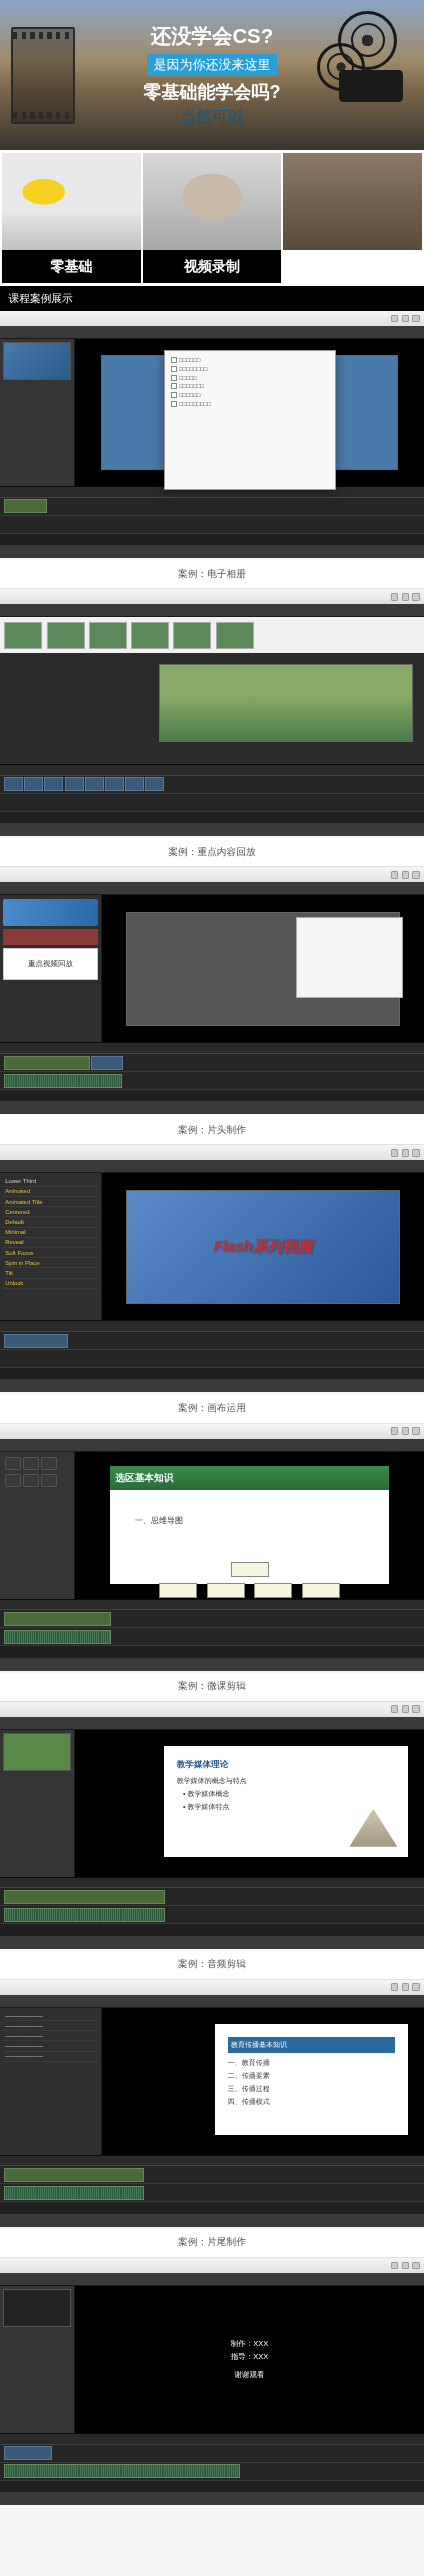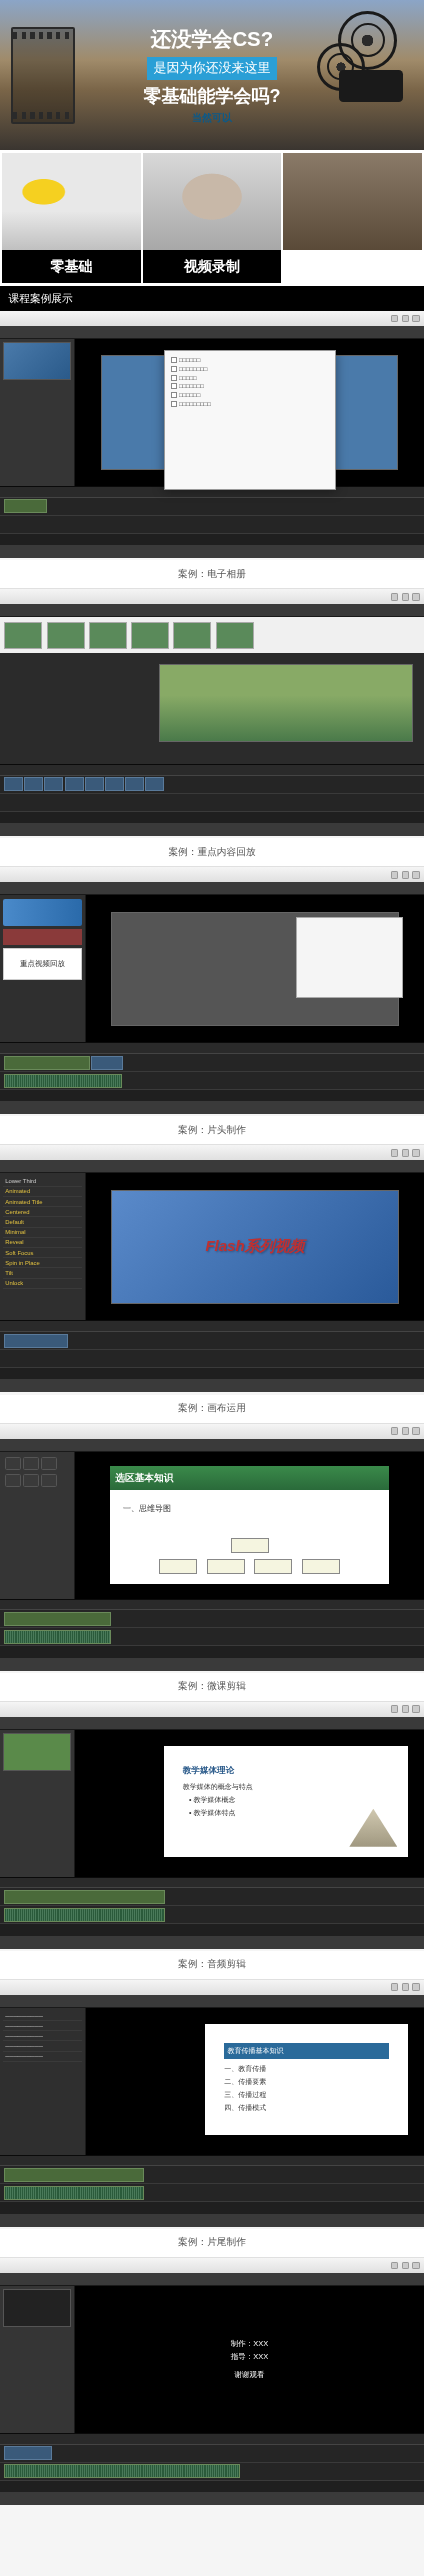--- a/index.html
+++ b/index.html
@@ -12,21 +12,21 @@
 .projector{position:absolute;right:21.5px;top:10.7px;width:97px;height:97px}
 .reel{position:absolute;width:59px;height:59px;border:3.2px solid #1a1a1a;border-radius:50%;background:radial-gradient(circle,#2a2a2a 15%,transparent 16%)}
 .reel1{right:5.4px;top:0}.reel2{right:38px;top:32px;width:48px;height:48px}
 .reel::before{content:"";position:absolute;inset:18%;border:2.7px solid #1a1a1a;border-radius:50%}
 .proj-body{position:absolute;right:0;bottom:5.4px;width:64px;height:32px;background:#1a1a1a;border-radius:4.3px}
 .hero-text{position:absolute;inset:0;display:flex;flex-direction:column;align-items:center;justify-content:center;text-align:center;z-index:2}
 .h1{color:#fff;font-size:20.4px;font-weight:bold;margin-bottom:4.3px}
 .h1 .cs{font-family:Arial;font-weight:900}
 .h2{background:#2a9fd6;color:#fff;font-size:13px;padding:2.1px 6.4px;margin-bottom:4.3px}
 .h3{color:#fff;font-size:18px;font-weight:bold;margin-bottom:3.2px}
-.h4{color:#0a5a8a;font-size:10px;font-weight:bold}
+.h4{color:#0a5a8a;font-size:16px;font-weight:normal}
 .tri-row{display:flex;gap:2px;padding:3.2px 2.1px;background:#fff}
 .tri{flex:1;position:relative}
 .tri-img{width:100%;height:97px;background:#ddd}
 .img1{background:radial-gradient(ellipse at 30% 40%,#f5d020 15%,transparent 16%),linear-gradient(#e8e8e8 60%,#c0c0c0)}
 .img2{background:radial-gradient(ellipse at 50% 45%,#c8b8a8 30%,transparent 31%),linear-gradient(#d8d8d8,#a8a8a8)}
 .img3{background:linear-gradient(#8a7a68,#5a4a38)}
 .tri-label{background:#000;color:#fff;text-align:center;font-size:14px;padding:7.5px 0;font-weight:bold}
 .section-title{background:#000;color:#fff;font-size:10.7px;padding:5.4px 8.6px;font-weight:500}
 .case{margin-bottom:2.1px}
 .case-header{text-align:center;color:#555;font-size:9.7px;padding:7.5px 0;background:#fff;border-bottom:0.5px solid #e0e0e0}
@@ -49,24 +49,24 @@
 .tl-clip{height:14px;background:#4a6a3a;border:0.5px solid #6a8a5a;flex-shrink:0}
 .tl-clip.blue{background:#3a5a7a;border-color:#5a7a9a}
 .tl-clip.audio{background:repeating-linear-gradient(90deg,#2a5a3a 0 1.1px,#4a7a5a 1.1px 2.1px)}
 .ss-bottom-bar{height:13px;background:#3a3a3a;display:flex;align-items:center;justify-content:flex-end;padding:0 5.4px;font-size:5.9px;color:#888}
 .album-thumbs{display:flex;gap:4.3px;padding:4.3px;background:#f0f0f0}
 .album-thumb{width:38px;height:27px;background:#5a8a5a;border:0.5px solid #aaa}
 .album-main{width:60%;height:70%;background:linear-gradient(#88aa66 40%,#4a7a4a);border:1.6px solid #666;position:absolute;right:10.7px;top:10.7px}
 .flash-canvas{background:linear-gradient(135deg,#5a8aca,#2a5a9a);display:flex;align-items:center;justify-content:center;color:#c03030;font-size:15px;font-weight:bold;font-style:italic;text-shadow:1.1px 1.1px 2.1px rgba(0,0,0,.3)}
 .slide-green{background:#fff;width:80%;height:80%;margin:auto;display:flex;flex-direction:column}
 .slide-green-head{background:linear-gradient(#3a8a4a,#2a6a3a);color:#fff;text-align:left;padding:5.4px;font-size:9.7px;font-weight:bold}
-.slide-white{background:#fff;width:70%;height:76%;position:absolute;right:16px;top:16px;padding:19px;font-size:7px;color:#333}
+.slide-white{background:#fff;width:70%;height:76%;position:absolute;right:16px;top:16px;padding:13px;font-size:7px;color:#333}
 .slide-white h4{font-size:8.6px;color:#2a5a8a;margin-bottom:5.4px}
 .black-canvas{background:#000;color:#fff;display:flex;flex-direction:column;align-items:center;justify-content:center;font-size:7.5px;gap:3.2px;width:65%;height:72%}
-.left-panel{width:86px;background:#2f2f2f;border-right:0.5px solid #1a1a1a;padding:3.2px;font-size:5.9px;color:#ccc}
+.left-panel{width:102px;background:#2f2f2f;border-right:0.5px solid #1a1a1a;padding:3.2px;font-size:5.9px;color:#ccc}
 .panel-row{padding:1.6px 2.1px;border-bottom:0.5px solid #3a3a3a}
 .panel-row.yellow{color:#e0c040}
 .diag-tree{display:flex;flex-direction:column;align-items:center;gap:6.4px;padding:10.7px}
 .diag-box{width:38px;height:15px;border:0.5px solid #888;background:#f5f5e0;font-size:5.9px;display:flex;align-items:center;justify-content:center}
 .diag-row{display:flex;gap:9.7px}
 .replay-box{position:absolute;left:10.7px;bottom:10.7px;width:86px;height:32px;background:#fff;border:0.5px solid #ccc;display:flex;align-items:center;justify-content:center;font-size:7.5px;color:#333}
 .control-btns{display:flex;gap:2.1px;padding:2.1px}
 .ctrl-btn{width:16px;height:13px;background:#3a3a3a;border:0.5px solid #555;border-radius:1.6px}
 </style>
 </head>
@@ -275,21 +275,21 @@
           </div>
         <div class="control-btns">
             <div class="ctrl-btn"></div>
             <div class="ctrl-btn"></div>
             <div class="ctrl-btn"></div>
           </div>
       </div>
       <div class="ss-main">
         <div class="slide-green">
           <div class="slide-green-head">选区基本知识</div>
-          <div style="padding:13px;font-size:8px;color:#333">一、思维导图</div>
+          <div style="padding:25px;font-size:8px;color:#333">一、思维导图</div>
           <div class="diag-tree">
             <div class="diag-box"></div>
             <div class="diag-row">
                 <div class="diag-box"></div>
                 <div class="diag-box"></div>
                 <div class="diag-box"></div>
                 <div class="diag-box"></div>
               </div>
           </div>
         </div>

